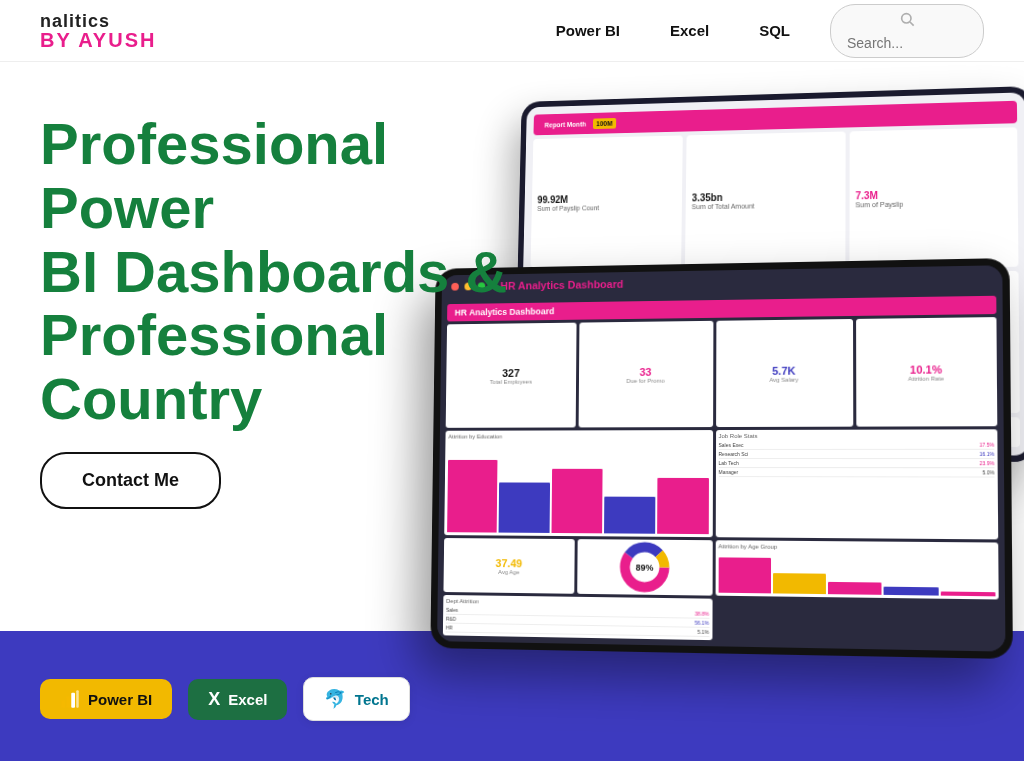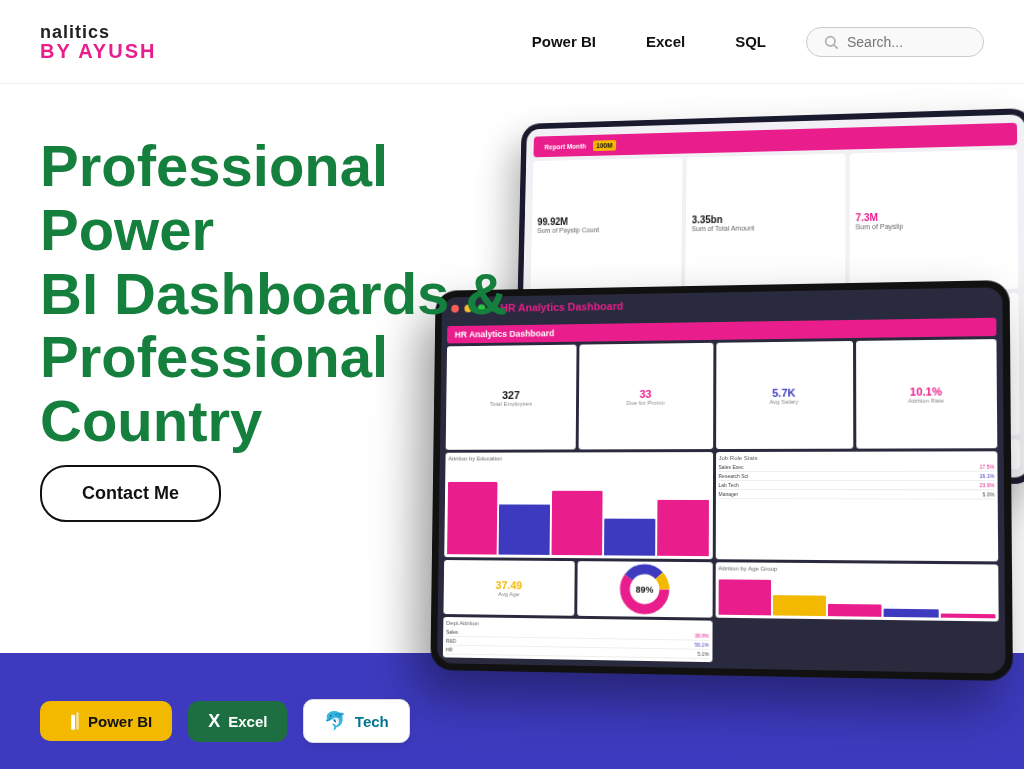--- a/index.html
+++ b/index.html
@@ -9,21 +9,21 @@
       height: 769px;
       overflow: hidden;
       background: #fff;
     }
 
     
     .navbar {
       display: flex;
       align-items: center;
       padding: 0 40px;
-      height: 84px;
+      height: 62px;
       background: #fff;
       border-bottom: 1px solid #eee;
       position: relative;
       z-index: 10;
     }
     .logo-area {
       display: flex;
       flex-direction: column;
       line-height: 1;
       margin-right: auto;
@@ -54,20 +54,21 @@
       text-decoration: none;
     }
     .search-box {
       display: flex;
       align-items: center;
       border: 1.5px solid #ccc;
       border-radius: 25px;
       padding: 6px 16px;
       gap: 8px;
       background: #f9f9f9;
+      flex-direction: column;
     }
     .search-icon-svg {
       width: 16px;
       height: 16px;
       opacity: 0.5;
     }
     .search-input {
       border: none;
       background: transparent;
       outline: none;
@@ -460,21 +461,21 @@
 
   <div class="hero-text">
     <h1 class="hero-title">
       <span>Professional Power</span><br>
       <span>BI Dashboards &amp;</span><br>
       <span>Professional</span><br>
       <span>Country</span>
     </h1>
   </div>
 
-  <button class="contact-btn" style="position:absolute; top:381px; left:40px; z-index:10;border-radius:26px;">Contact Me</button>
+  <button class="contact-btn" style="position:absolute; top:390px; left:40px; z-index:10;border-radius:26px;">Contact Me</button>
 
   <div class="badge-row">
 
     <div class="badge badge-powerbi">
       <svg class="powerbi-icon" viewBox="0 0 32 32" fill="none">
         <rect x="2" y="18" width="6" height="12" rx="1.5" fill="#f5b900"></rect>
         <rect x="10" y="12" width="6" height="18" rx="1.5" fill="#f5b900"></rect>
         <rect x="18" y="6" width="6" height="24" rx="1.5" fill="#fff"></rect>
         <rect x="26" y="2" width="4" height="28" rx="1.5" fill="#fff" opacity="0.6"></rect>
       </svg>

